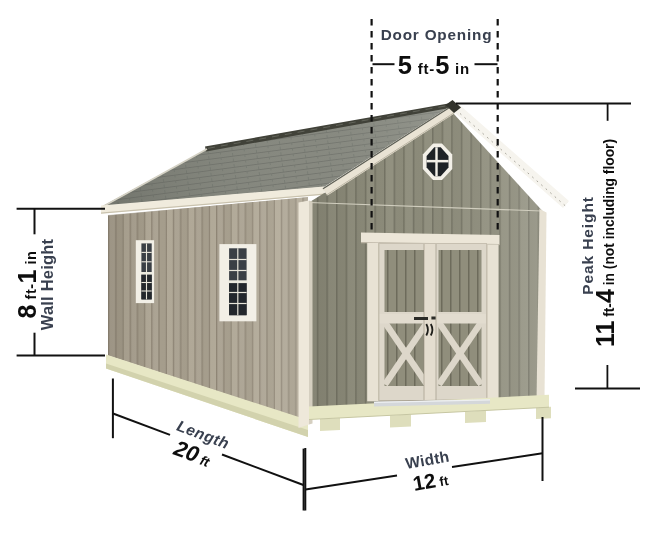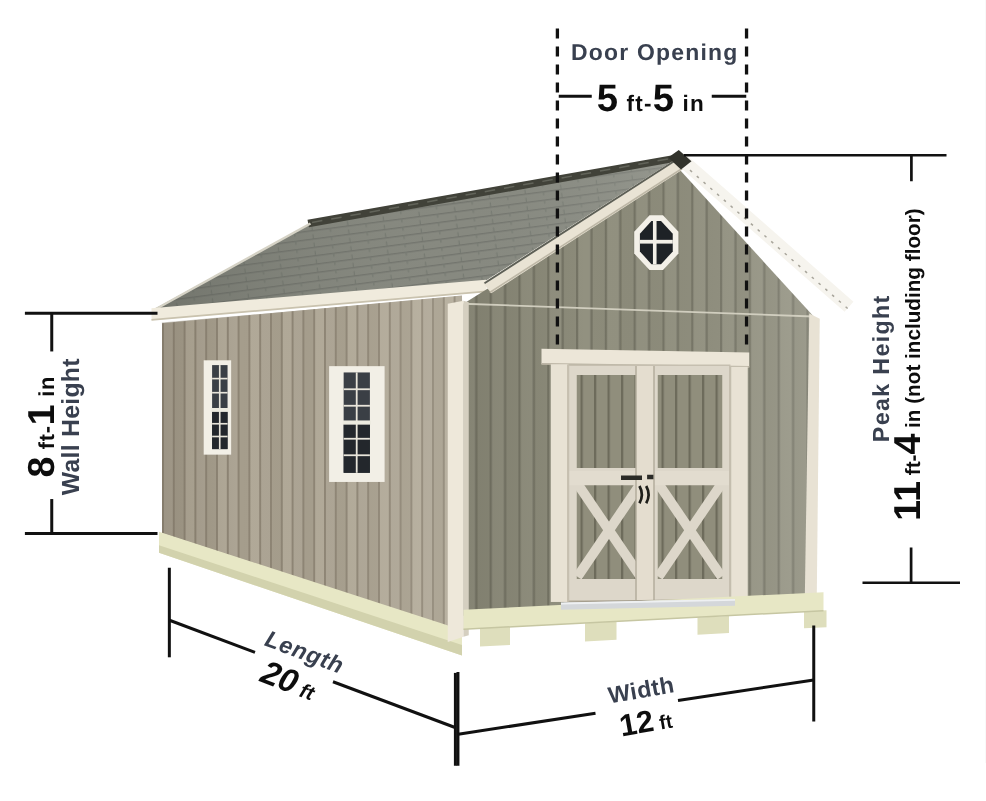--- a/index.html
+++ b/index.html
@@ -1,16 +1,16 @@
 <!DOCTYPE html>
 <html><head>
 <meta charset="utf-8">
 <style>
   html,body{margin:0;padding:0;background:#ffffff;}
-  #stage{position:relative;width:657px;height:534px;background:#e5e5e5;overflow:hidden;}
+  #stage{position:relative;width:657px;height:534px;background:#ef4444;overflow:hidden;}
   svg{display:block;}
   text{font-family:"Liberation Sans", sans-serif;}
 </style>
 </head>
 <body>
 <div id="stage">
 <svg width="657" height="534" viewBox="0 0 657 534">
 <defs>
   <pattern id="sideSiding" width="21.6" height="12" patternUnits="userSpaceOnUse">
     <rect width="21.6" height="12" fill="#aca494"></rect>

